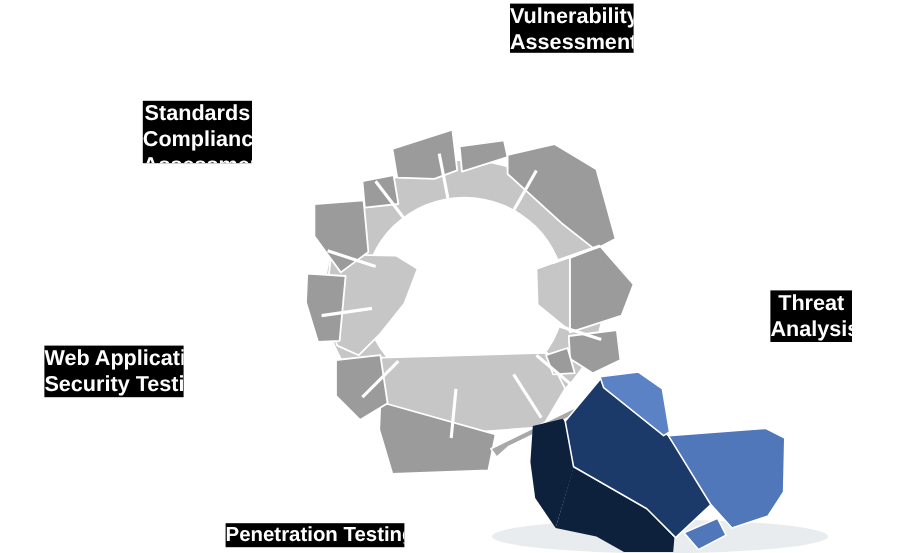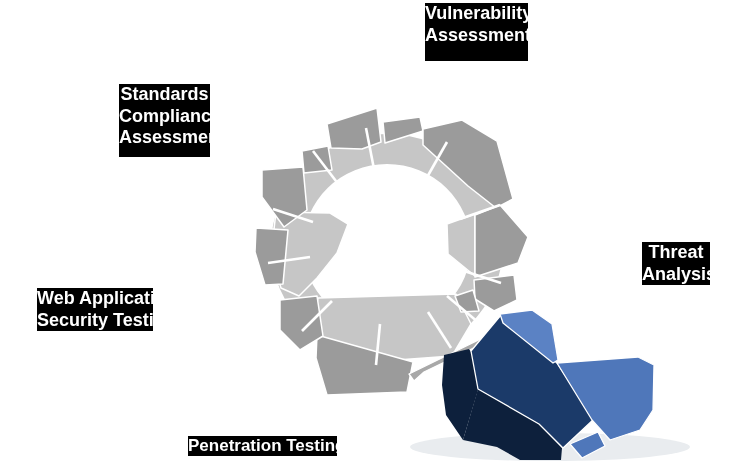--- a/index.html
+++ b/index.html
@@ -17,22 +17,22 @@
     background: #000000;
     color: #ffffff;
     font-weight: 700;
     font-size: 18px;
     line-height: 21.5px;
     text-align: center;
     white-space: nowrap;
     overflow: hidden;
   }
   .label div { text-align: center; }
-  .lbl-vulnerability { left: 425px; top: 3px;   width: 103px; height: 58px; }
-  .lbl-standards     { left: 119px; top: 84px;  width: 91px;  height: 73px; }
+  .lbl-vulnerability { left: 425px; top: 3px;   width: 103px; height: 41px; }
+  .lbl-standards     { left: 119px; top: 84px;  width: 91px;  height: 52px; }
   .lbl-threat        { left: 642px; top: 242px; width: 68px;  height: 43px; }
   .lbl-webapp        { left: 37px;  top: 288px; width: 116px; height: 43px; }
   .lbl-penetration   { left: 188px; top: 436px; width: 149px; height: 20px;
                        font-size: 17px; line-height: 20px; }
   .sep line { stroke: #ffffff; stroke-width: 2.6; stroke-linecap: butt; }
   .chip  { stroke: #ffffff; stroke-width: 1.5; stroke-linejoin: round; }
   .piece { stroke: #ffffff; stroke-width: 1.3; stroke-linejoin: round; }
   .nostroke { stroke: none; }
 </style>
 </head>

